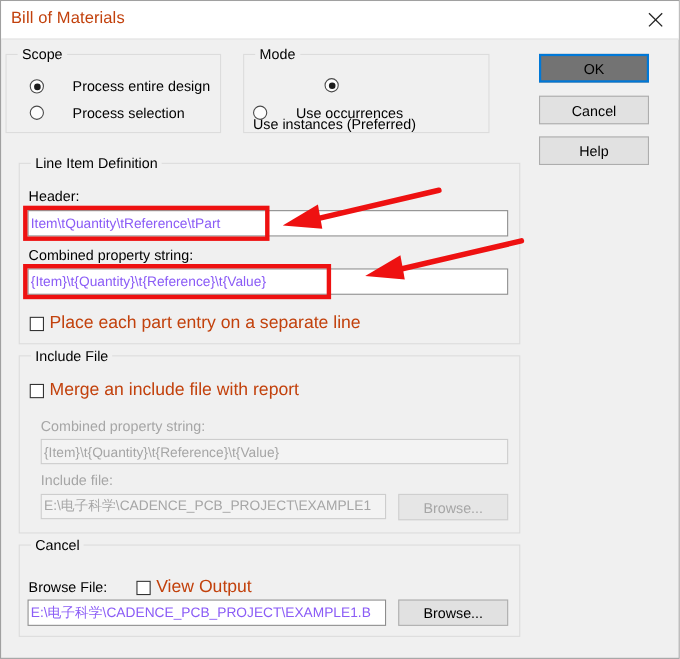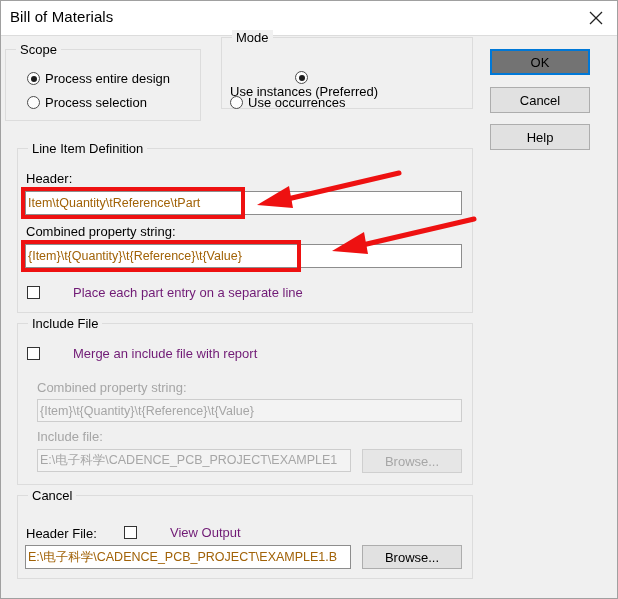--- a/index.html
+++ b/index.html
@@ -27,21 +27,21 @@
     width: 618px;
     height: 34px;
     background: #ffffff;
     border-bottom: 1px solid #dcdcdc;
   }
   #title-text {
     position: absolute;
     left: 9px;
     top: 7px;
     font-size: 15px;
-    color: #000000;
+    color: #c2410c;
     letter-spacing: 0.1px;
     white-space: nowrap;
   }
   #close-btn {
     position: absolute;
     right: 0; top: 0;
     width: 46px;
     height: 33px;
     display: flex;
     align-items: center;
@@ -68,20 +68,21 @@
     white-space: nowrap;
   }
 
   
   .radio-row {
     position: absolute;
     display: flex;
     align-items: center;
     white-space: nowrap;
     cursor: default;
+    gap: 21px;
   }
   .radio-mark {
     width: 13px;
     height: 13px;
     border-radius: 50%;
     border: 1px solid #4b4b4b;
     background: #fdfdfd;
     box-sizing: border-box;
     position: relative;
     flex: none;
@@ -107,39 +108,39 @@
   }
   .check-mark {
     width: 13px;
     height: 13px;
     border: 1px solid #333;
     background: #ffffff;
     box-sizing: border-box;
     flex: none;
     margin-right: 5px;
   }
-  .check-label { font-size: 13px; color: #701a75; margin-left: 28px; }
+  .check-label { font-size: 16px; color: #c2410c; }
 
   
   .field-label {
     position: absolute;
     font-size: 13px;
     color: #000;
     white-space: nowrap;
   }
   .field-label.dim { color: #a6a6a6; }
 
   .textinput {
     position: absolute;
     box-sizing: border-box;
     border: 1px solid #8d8d8d;
     background: #ffffff;
     font-family: "Liberation Sans", sans-serif;
     font-size: 12.5px;
-    color: #a16207;
+    color: #8b5cf6;
     padding: 0 2px;
     line-height: 1;
     outline: none;
     border-radius: 0;
   }
   .textinput.dim {
     color: #a6a6a6;
     border-color: #cdcdcd;
     background: #f3f3f3;
   }
@@ -213,21 +214,21 @@
   </div>
   <div class="radio-row" style="left:26px; top:70px;">
     <span class="radio-mark checked"></span>
     <span class="radio-label">Process entire design</span>
   </div>
   <div class="radio-row" style="left:26px; top:94px;">
     <span class="radio-mark"></span>
     <span class="radio-label">Process selection</span>
   </div>
 
-  <div class="groupbox" style="left:220px; top:36px; width:252px; height:72px;">
+  <div class="groupbox" style="left:220px; top:48px; width:224px; height:72px;">
     <div class="group-label">Mode</div>
   </div>
   <div class="radio-row" style="left:229px; top:70px;flex-direction:column;">
     <span class="radio-mark checked"></span>
     <span class="radio-label">Use instances (Preferred)</span>
   </div>
   <div class="radio-row" style="left:229px; top:94px;">
     <span class="radio-mark"></span>
     <span class="radio-label">Use occurrences</span>
   </div>
@@ -264,21 +265,21 @@
   <input class="textinput dim" style="left: 36px; top: 398px; width: 425px; height: 23px;" readonly="" value="{Item}\t{Quantity}\t{Reference}\t{Value}">
 
   <div class="field-label dim" style="left:36px; top:428px;">Include file:</div>
   <input class="textinput dim" style="left: 36px; top: 448px; width: 314px; height: 23px;" readonly="" value="E:\电子科学\CADENCE_PCB_PROJECT\EXAMPLE1">
   <button class="pushbtn disabled" style="left:361px; top:448px; width:100px; height:24px;">Browse...</button>
 
   <div class="groupbox" style="left:16px; top:494px; width:456px; height:84px;">
     <div class="group-label">Cancel</div>
   </div>
 
-  <div class="field-label" style="left:25px; top:525px;">Header File:</div>
+  <div class="field-label" style="left:25px; top:525px;">Browse File:</div>
   <div class="check-row" style="left:123px; top:524px;">
     <span class="check-mark"></span>
     <span class="check-label">View Output</span>
   </div>
   <input class="textinput" style="left: 24px; top: 544px; width: 326px; height: 24px;" value="E:\电子科学\CADENCE_PCB_PROJECT\EXAMPLE1.B">
   <button class="pushbtn" style="left:361px; top:544px; width:100px; height:24px;">Browse...</button>
 
   <div class="anno-rect" style="left:20px; top:186px; width:224px; height:32px;"></div>
   <div class="anno-rect" style="left:20px; top:239px; width:280px; height:32px;"></div>
 

